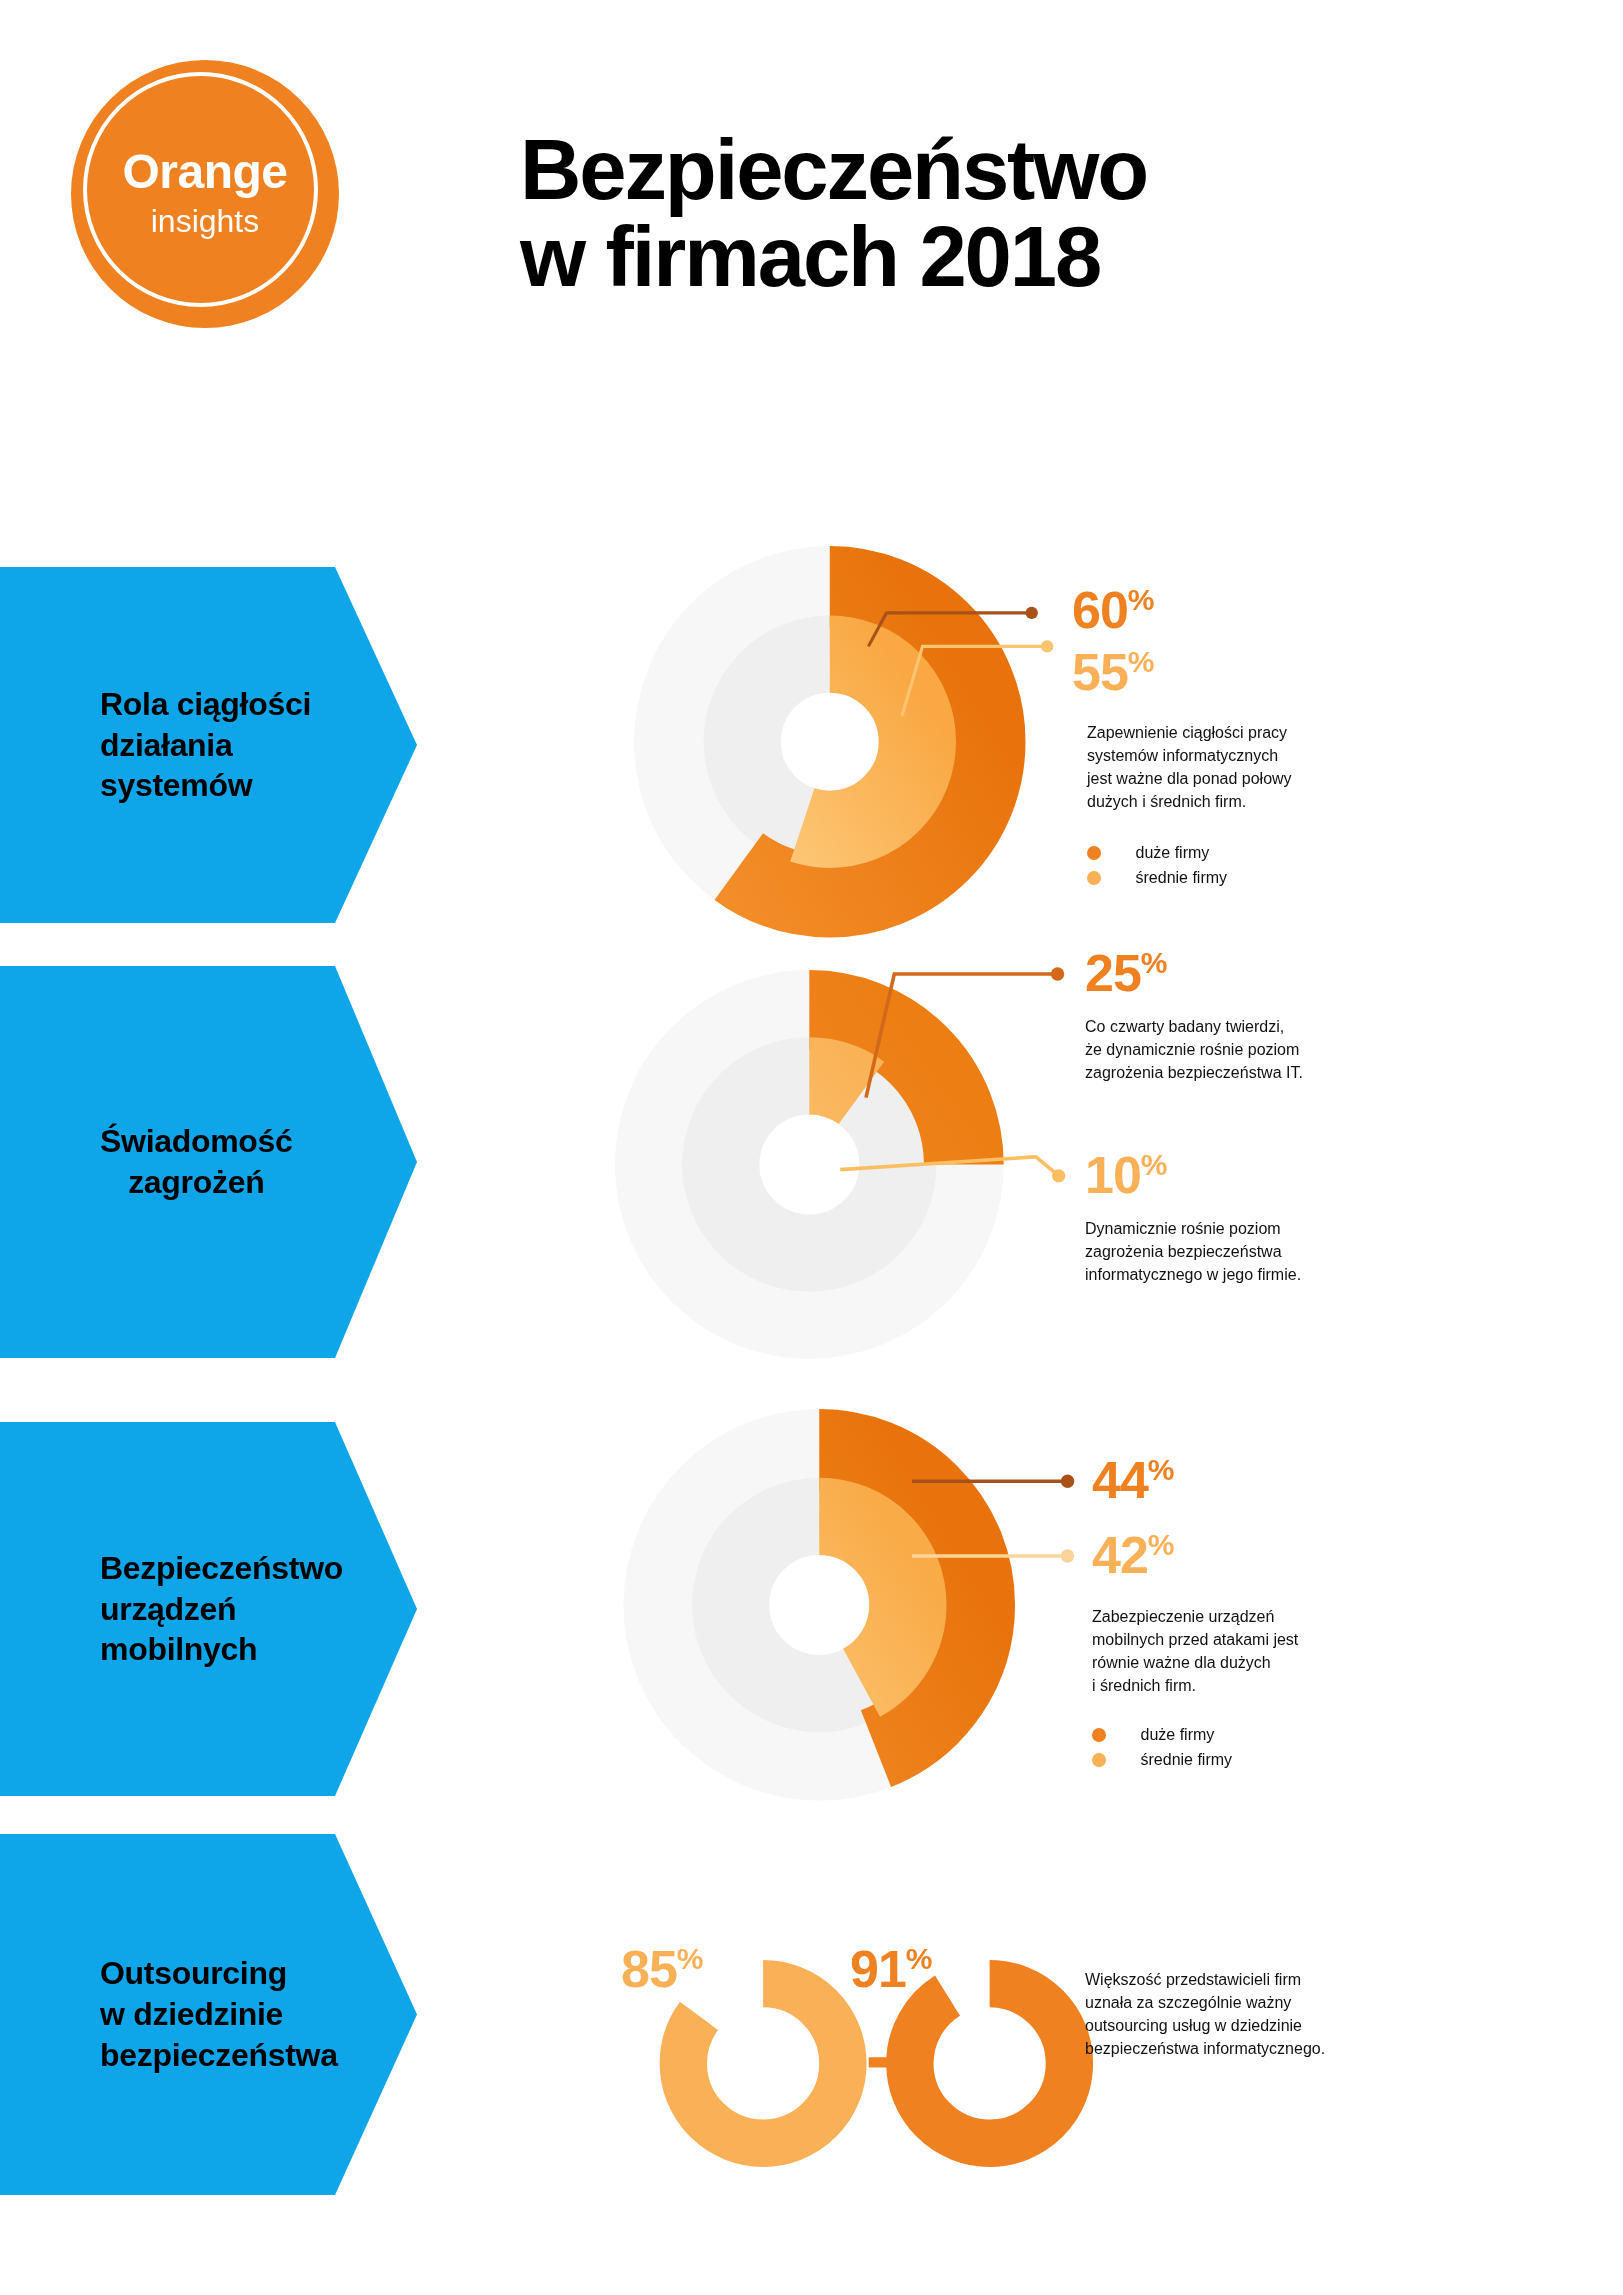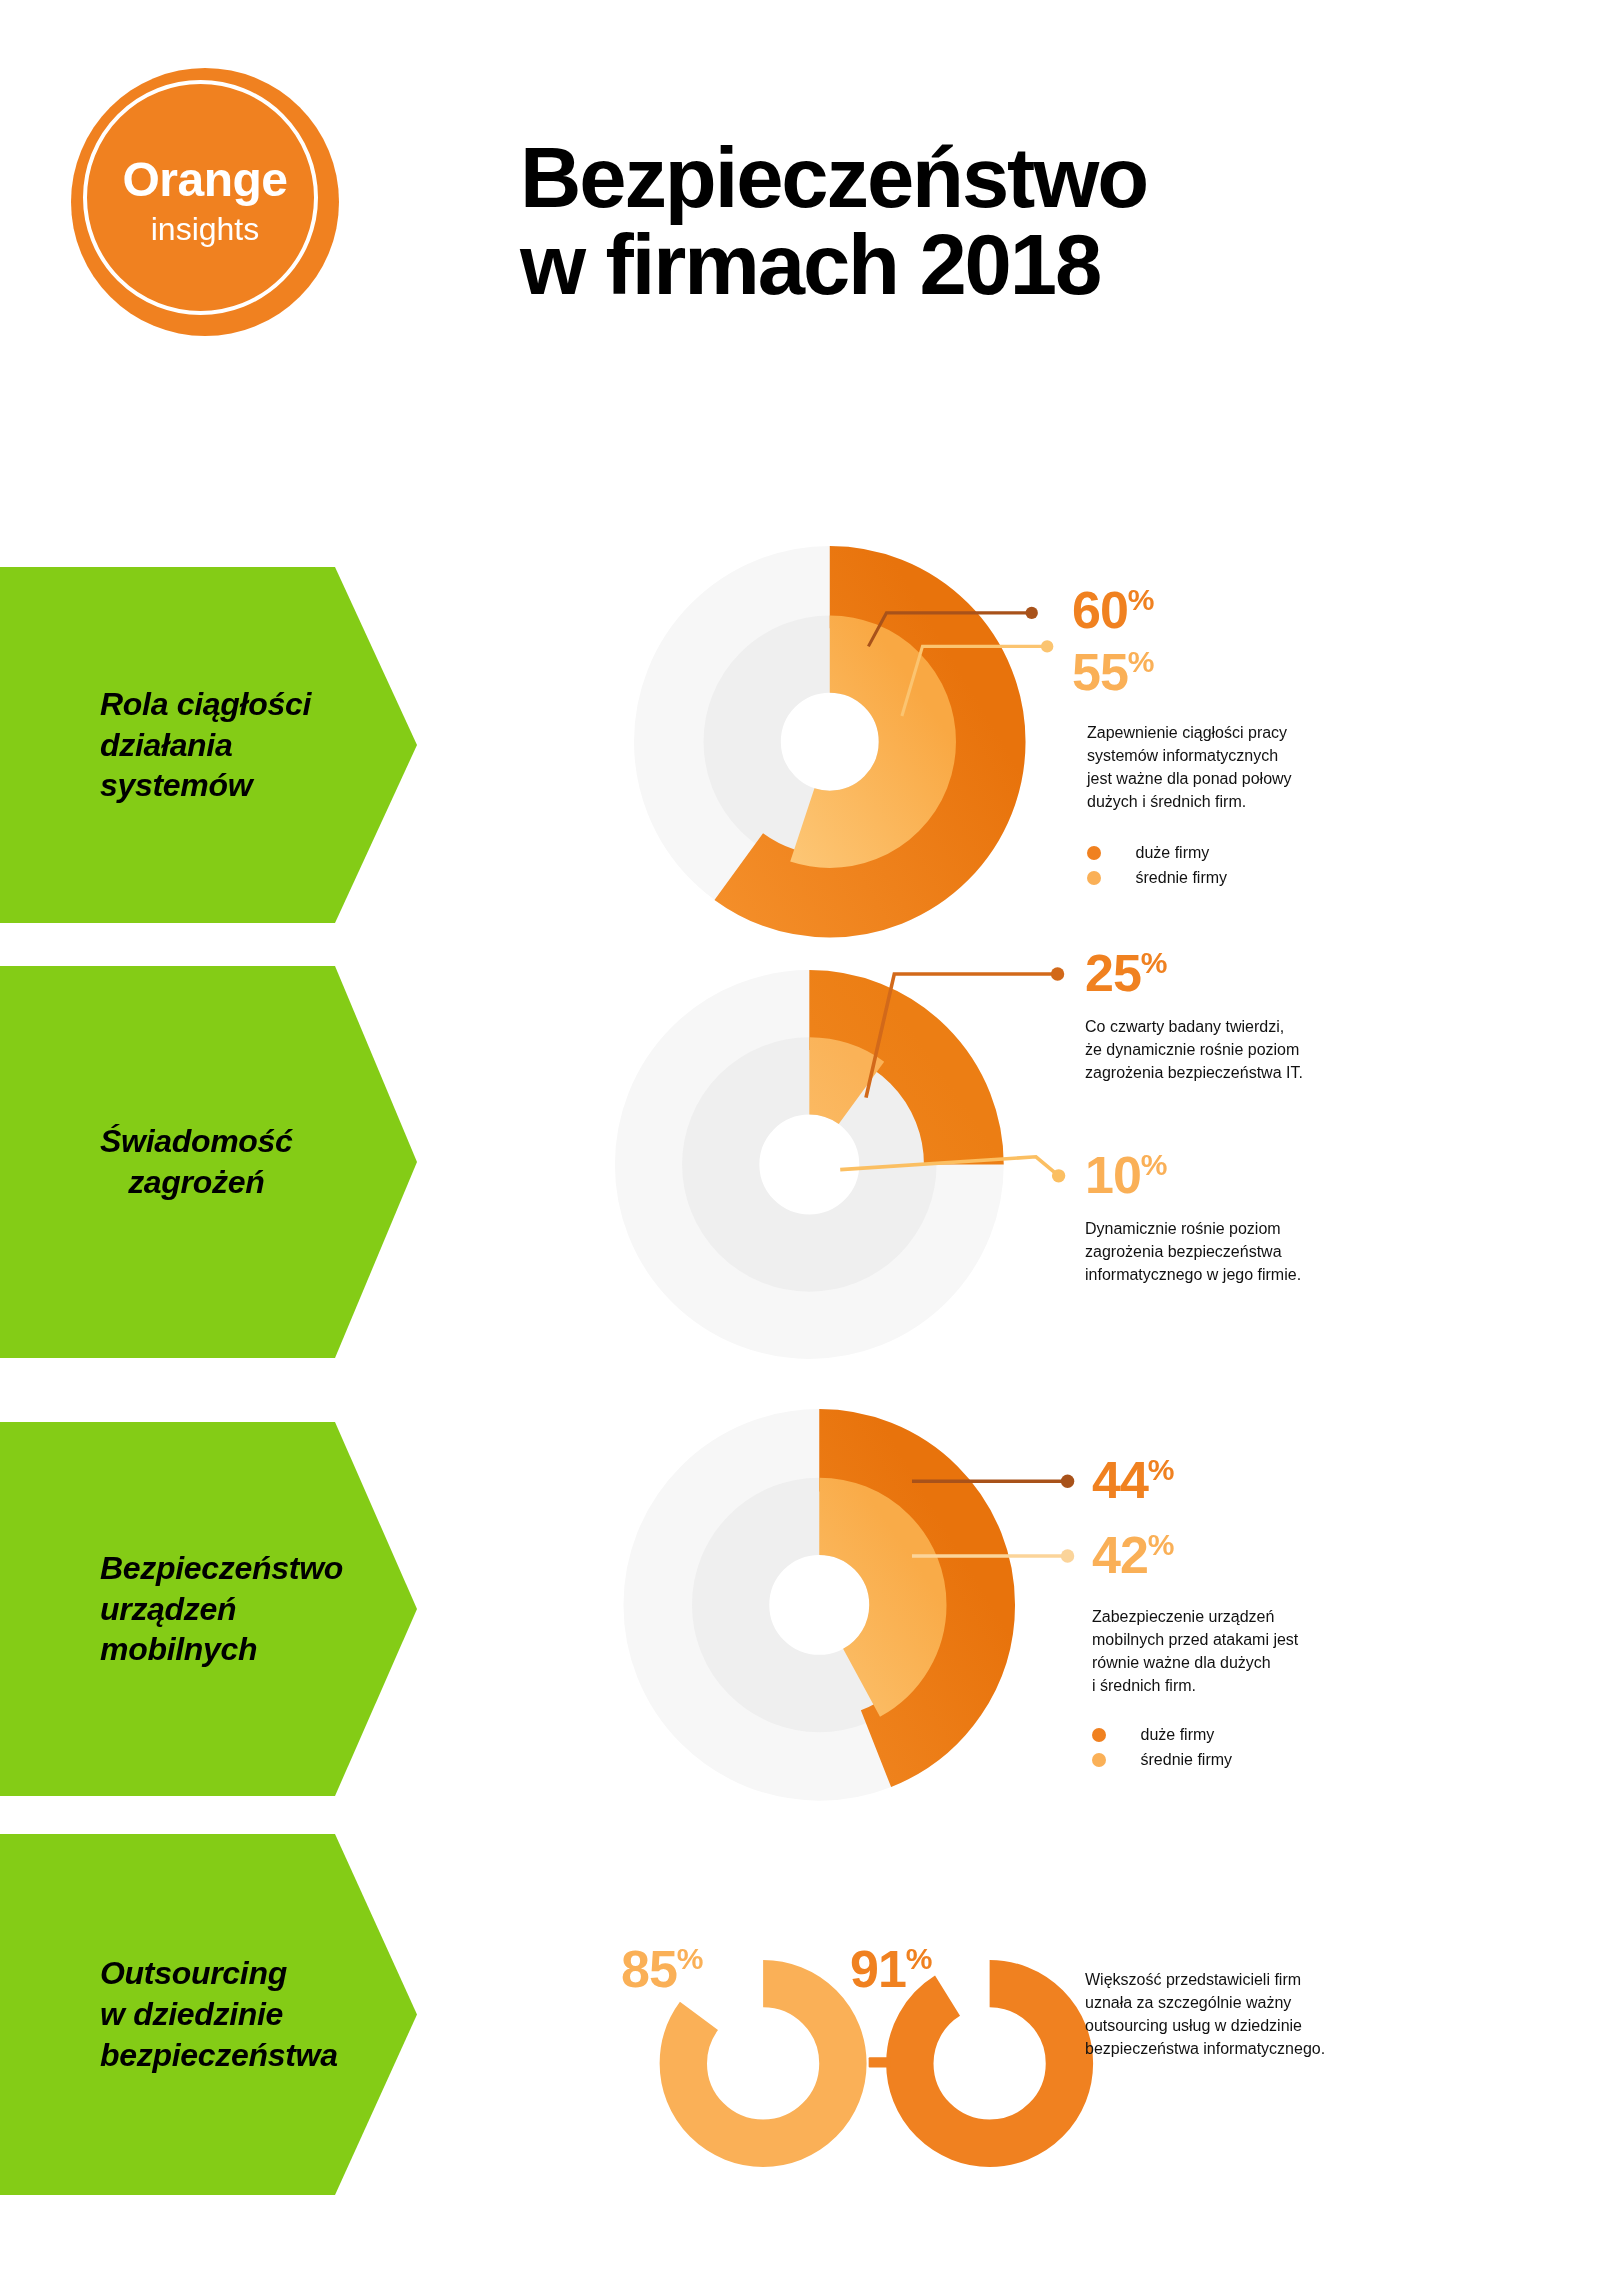--- a/index.html
+++ b/index.html
@@ -11,21 +11,21 @@
   body {
     width: 1623px;
     height: 2295px;
     position: relative;
     font-family: "Liberation Sans", "DejaVu Sans", sans-serif;
     color: #000000;
     overflow: hidden;
   }
 
   
-  #header { position: absolute; left: 0; top: 16px; width: 1623px; height: 464px; }
+  #header { position: absolute; left: 0; top: 8px; width: 1623px; height: 464px; }
 
   #logo-badge {
     position: absolute;
     left: 71px; top: 52px;
     width: 268px; height: 268px;
     border-radius: 50%;
     background: #F08120;
     display: flex;
     flex-direction: column;
     align-items: center;
@@ -73,25 +73,24 @@
     line-height: 1.42;
     font-weight: 400;
     color: #1a1a1a;
     max-width: 927px;
   }
 
   
   .panel {
     position: absolute;
     left: 0;
-    background: #84cc16;
+    background: #0ea5e9;
     clip-path: polygon(0 0, calc(100% - 82px) 0, 100% 50%, calc(100% - 82px) 100%, 0 100%);
     display: flex;
     align-items: center;
-    font-style: italic;
   }
   .panel-title {
     padding-left: 100px;
     font-size: 32px;
     font-weight: bold;
     line-height: 1.28;
     color: #000000;
     letter-spacing: -0.3px;
   }
 

